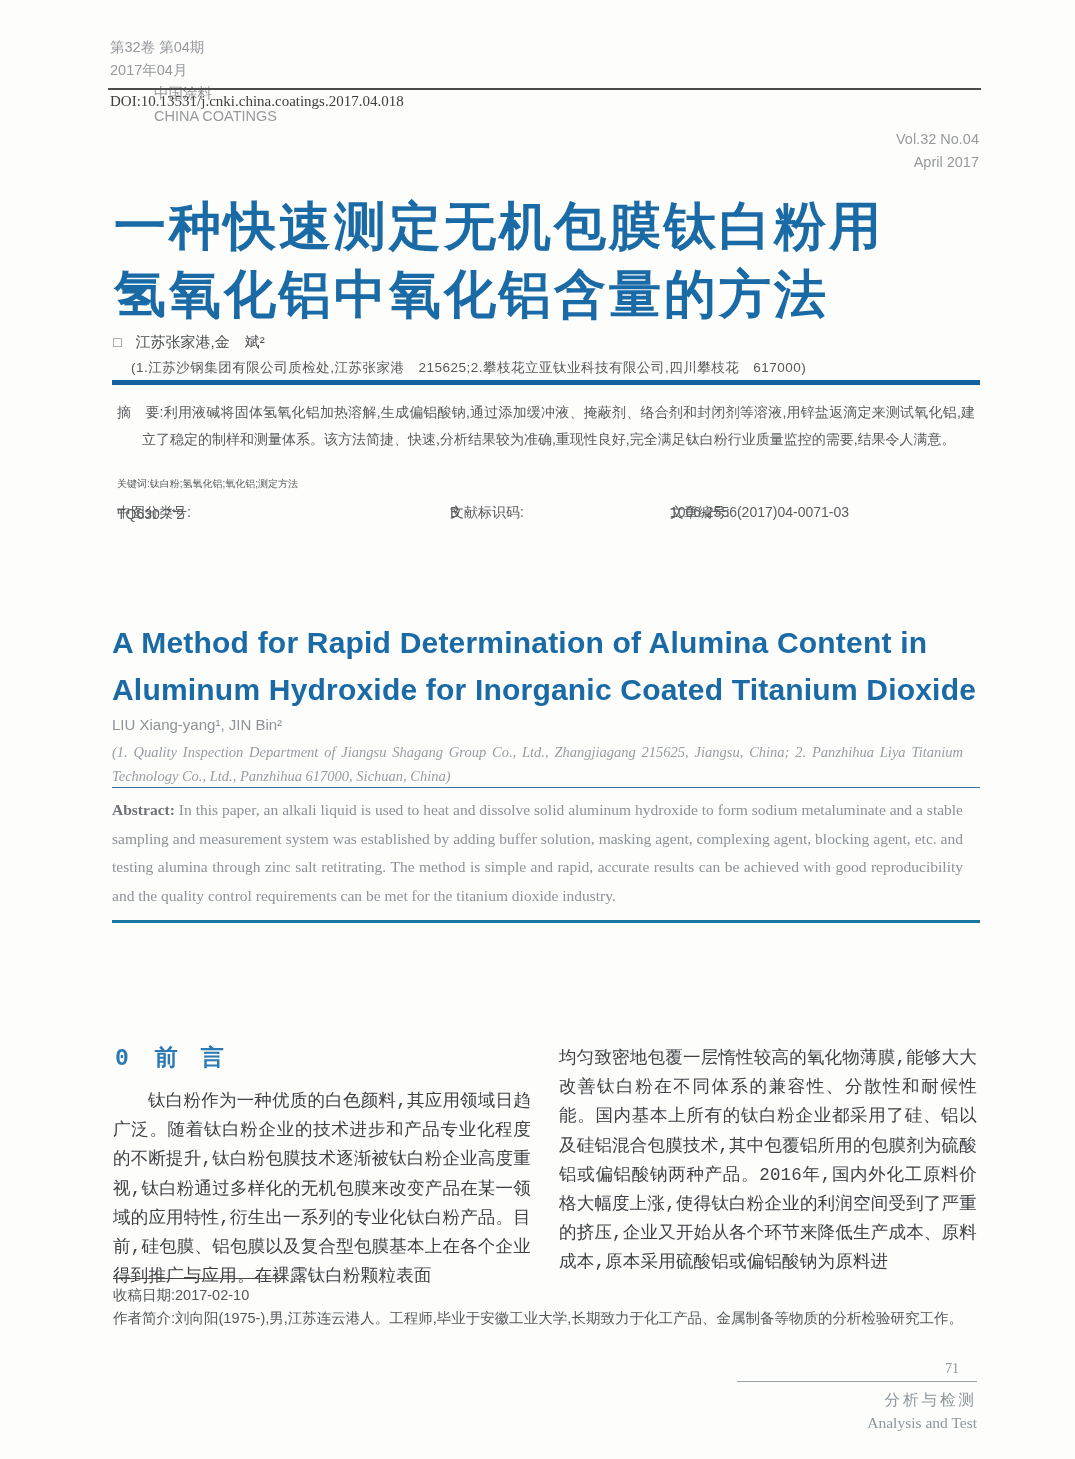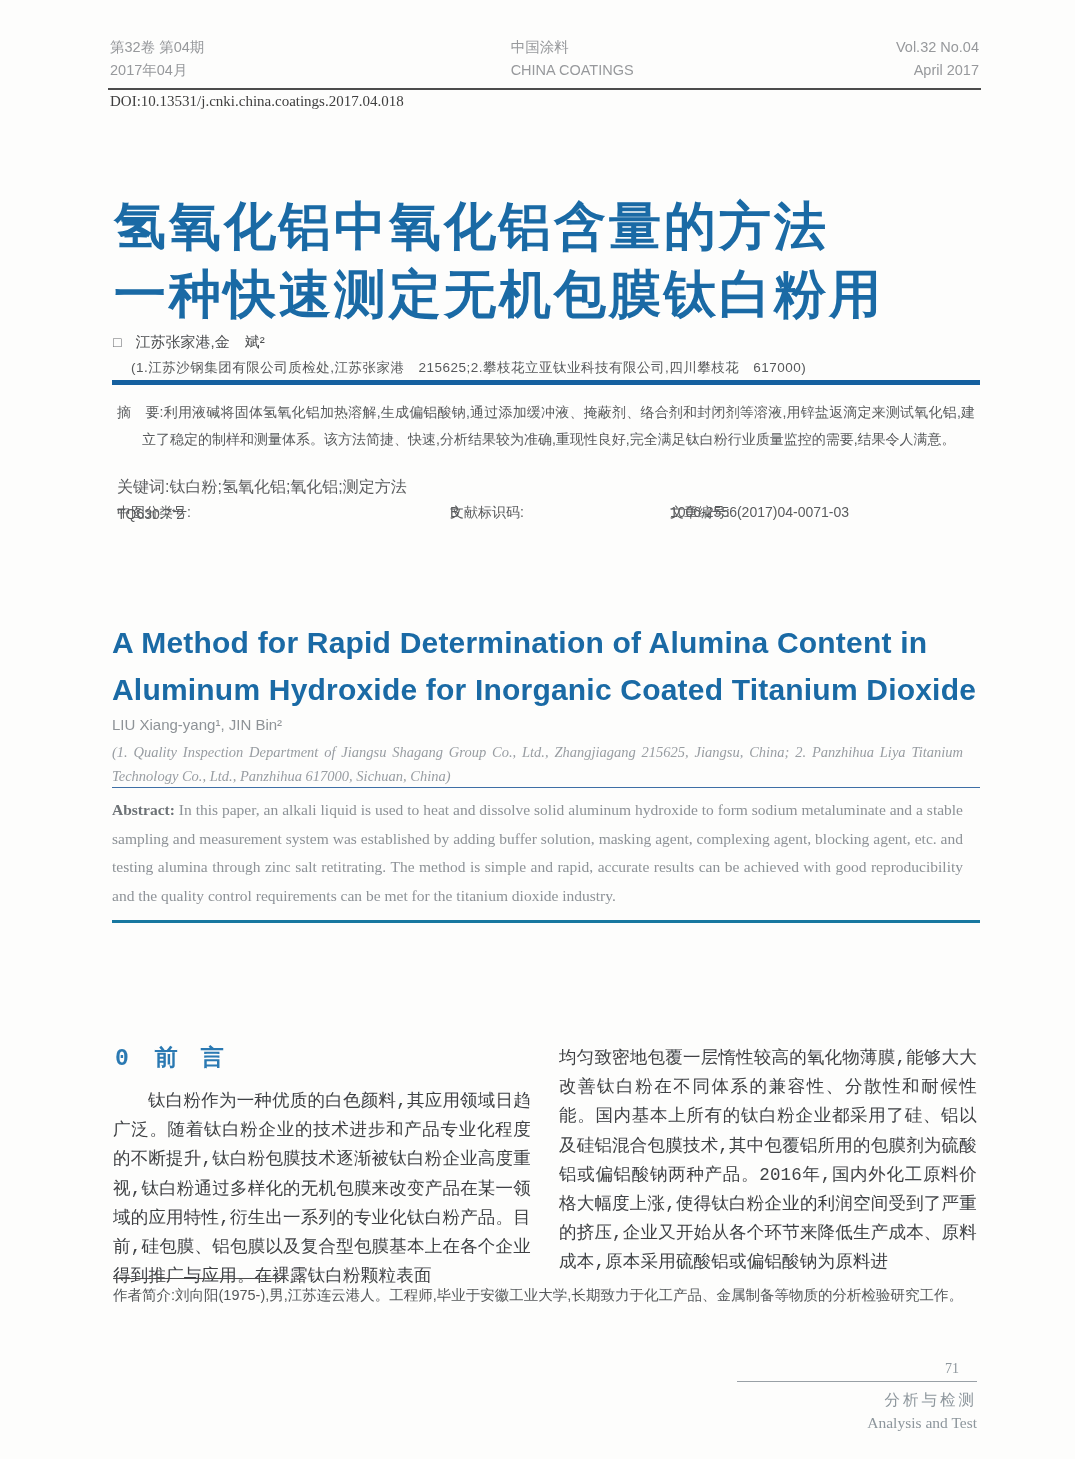--- a/index.html
+++ b/index.html
@@ -5,37 +5,37 @@
   html,body{margin:0;padding:0;background:#e9e9e9;}
   .page{
     position:relative;width:1075px;height:1459px;margin:0 auto;
     background:#fdfdfc;overflow:hidden;
     font-family:"Liberation Sans",sans-serif;color:#4c4c4c;
   }
   .abs{position:absolute;}
 
   
   .header{left:110px;right:96px;top:36px;display:flex;justify-content:space-between;
-    color:#97999c;font-size:14.5px;line-height:23px;}
+    color:#97999c;font-size:14.5px;line-height:23px;flex-direction:column;}
   .header .c{text-align:left;margin-left:44px;}
   .header .r{text-align:right;}
   .header-rule{left:108px;right:94px;top:88px;border-top:2px solid #4c4c4c;}
   .doi{left:110px;top:93px;font-family:"Liberation Serif",serif;font-size:15px;color:#3e3e3e;}
 
   
   .cn-title{left:114px;top:192px;color:#1a6aa5;font-weight:bold;
     font-size:52px;line-height:68px;letter-spacing:3px;}
   .cn-authors{left:113px;top:333px;font-size:15px;color:#4b4d4f;}
   .cn-authors .sq{margin-right:14px;color:#6a6c6e;font-size:14px;}
   .cn-affil{left:131px;top:359px;font-size:13.5px;color:#56585a;letter-spacing:0.5px;}
   .rule-thick{left:112px;right:95px;top:380px;height:5px;background:#15609f;}
 
   .cn-abstract{left:117px;top:399px;width:833px;font-size:14px;line-height:26.8px;
     color:#595b5d;text-align:justify;padding-left:25px;text-indent:-25px;}
-  .cn-keywords{left:117px;top:477px;font-size:16px;color:#595b5d;}
+  .cn-keywords{left:117px;top:477px;font-size:10px;color:#595b5d;}
   .cn-meta{left:117px;top:504px;width:833px;height:22px;font-size:14px;color:#595b5d;}
   .cn-meta span{position:absolute;top:0;white-space:nowrap;}
   .cn-meta .m1{left:0;}
   .cn-meta .m2{left:333px;}
   .cn-meta .m3{left:553px;}
 
   
   .en-title{left:112px;top:619px;color:#1a6aa5;font-weight:bold;
     font-size:30px;line-height:47px;letter-spacing:0.2px;}
   .en-authors{left:112px;top:716px;font-size:15px;color:#8e9397;}
@@ -89,22 +89,22 @@
     </div>
     <div class="r">
       <div>Vol.32 No.04</div>
       <div>April 2017</div>
     </div>
   </div>
   <div class="abs header-rule"></div>
   <div class="abs doi">DOI:10.13531/j.cnki.china.coatings.2017.04.018</div>
 
   <div class="abs cn-title">
+    <div>一种快速测定无机包膜钛白粉用</div>
     <div>氢氧化铝中氧化铝含量的方法</div>
-    <div>一种快速测定无机包膜钛白粉用</div>
   </div>
 
   <div class="abs cn-authors">
     <span class="sq">□</span><span>江苏张家港,金　斌²</span>
   </div>
   <div class="abs cn-affil">(1.江苏沙钢集团有限公司质检处,江苏张家港　215625;2.攀枝花立亚钛业科技有限公司,四川攀枝花　617000)</div>
   <div class="abs rule-thick"></div>
 
   <div class="abs cn-abstract">
     <span>摘　要:</span><span>利用液碱将固体氢氧化铝加热溶解,生成偏铝酸钠,通过添加缓冲液、掩蔽剂、络合剂和封闭剂等溶液,用锌盐返滴定来测试氧化铝,建立了稳定的制样和测量体系。该方法简捷、快速,分析结果较为准确,重现性良好,完全满足钛白粉行业质量监控的需要,结果令人满意。</span>
@@ -147,20 +147,21 @@
       </div>
       <p class="body-p indent">钛白粉作为一种优质的白色颜料,其应用领域日趋广泛。随着钛白粉企业的技术进步和产品专业化程度的不断提升,钛白粉包膜技术逐渐被钛白粉企业高度重视,钛白粉通过多样化的无机包膜来改变产品在某一领域的应用特性,衍生出一系列的专业化钛白粉产品。目前,硅包膜、铝包膜以及复合型包膜基本上在各个企业得到推广与应用。在裸露钛白粉颗粒表面</p>
     </div>
     <div class="col col-right">
       <p class="body-p">均匀致密地包覆一层惰性较高的氧化物薄膜,能够大大改善钛白粉在不同体系的兼容性、分散性和耐候性能。国内基本上所有的钛白粉企业都采用了硅、铝以及硅铝混合包膜技术,其中包覆铝所用的包膜剂为硫酸铝或偏铝酸钠两种产品。2016年,国内外化工原料价格大幅度上涨,使得钛白粉企业的利润空间受到了严重的挤压,企业又开始从各个环节来降低生产成本、原料成本,原本采用硫酸铝或偏铝酸钠为原料进</p>
     </div>
   </div>
 
   <div class="abs footnote">
     <div class="fn-rule"></div>
+    <p><span>收稿日期:</span><span>2017-02-10</span></p>
     <p><span>作者简介:</span><span>刘向阳(1975-),男,江苏连云港人。工程师,毕业于安徽工业大学,长期致力于化工产品、金属制备等物质的分析检验研究工作。</span></p>
   </div>
 
   <div class="abs pfooter">
     <div class="pnum">71</div>
     <div class="pf-rule"></div>
     <div class="pf-cn">分析与检测</div>
     <div class="pf-en">Analysis and Test</div>
   </div>
 

